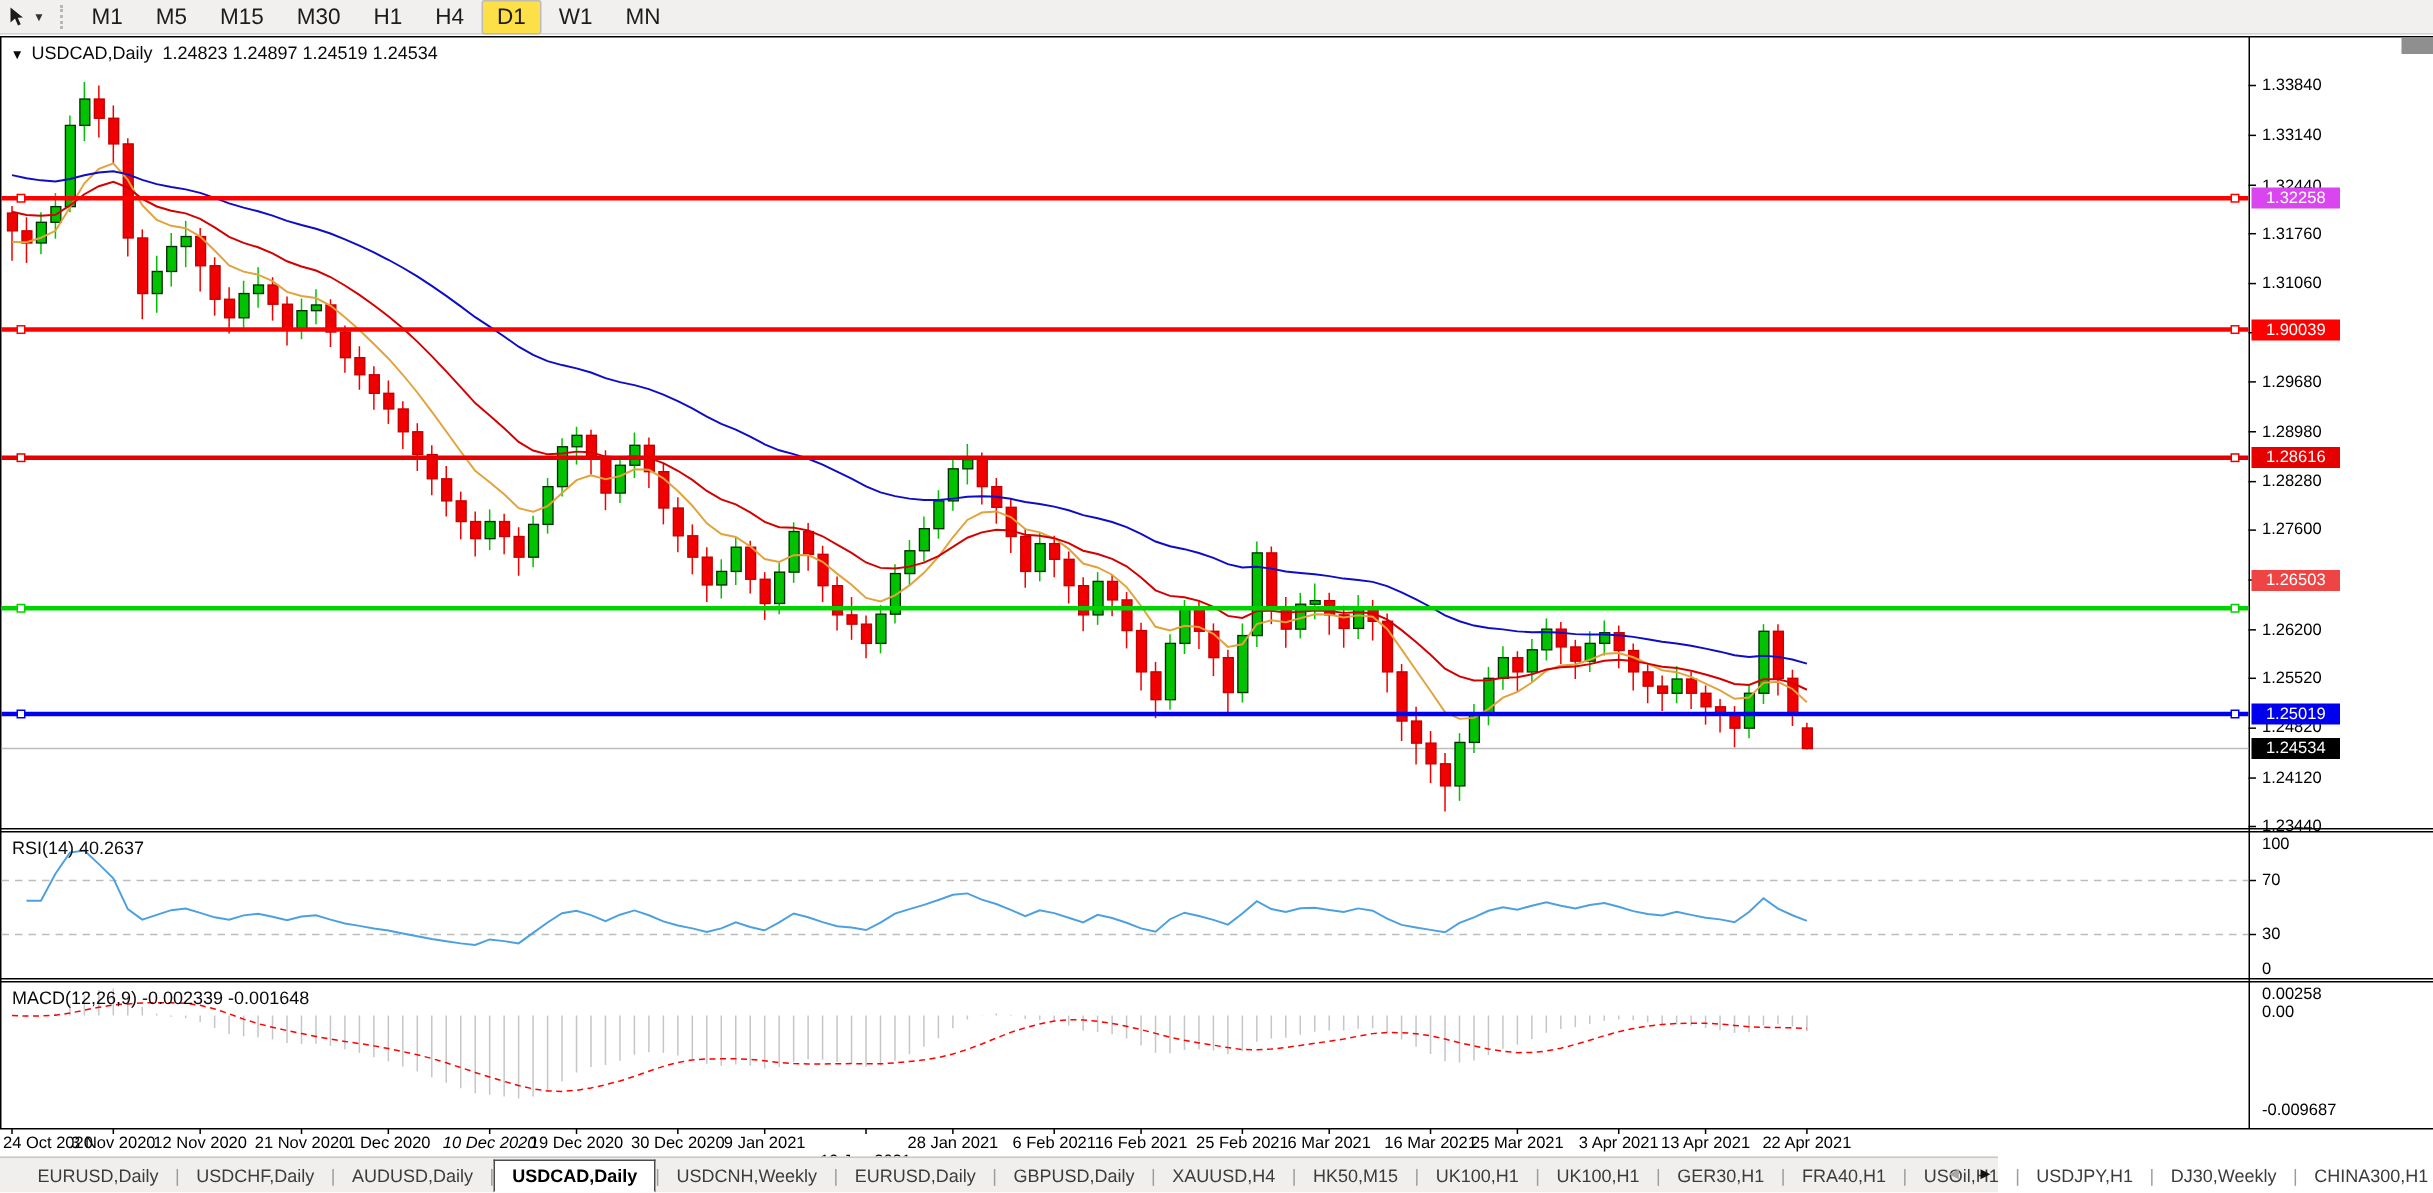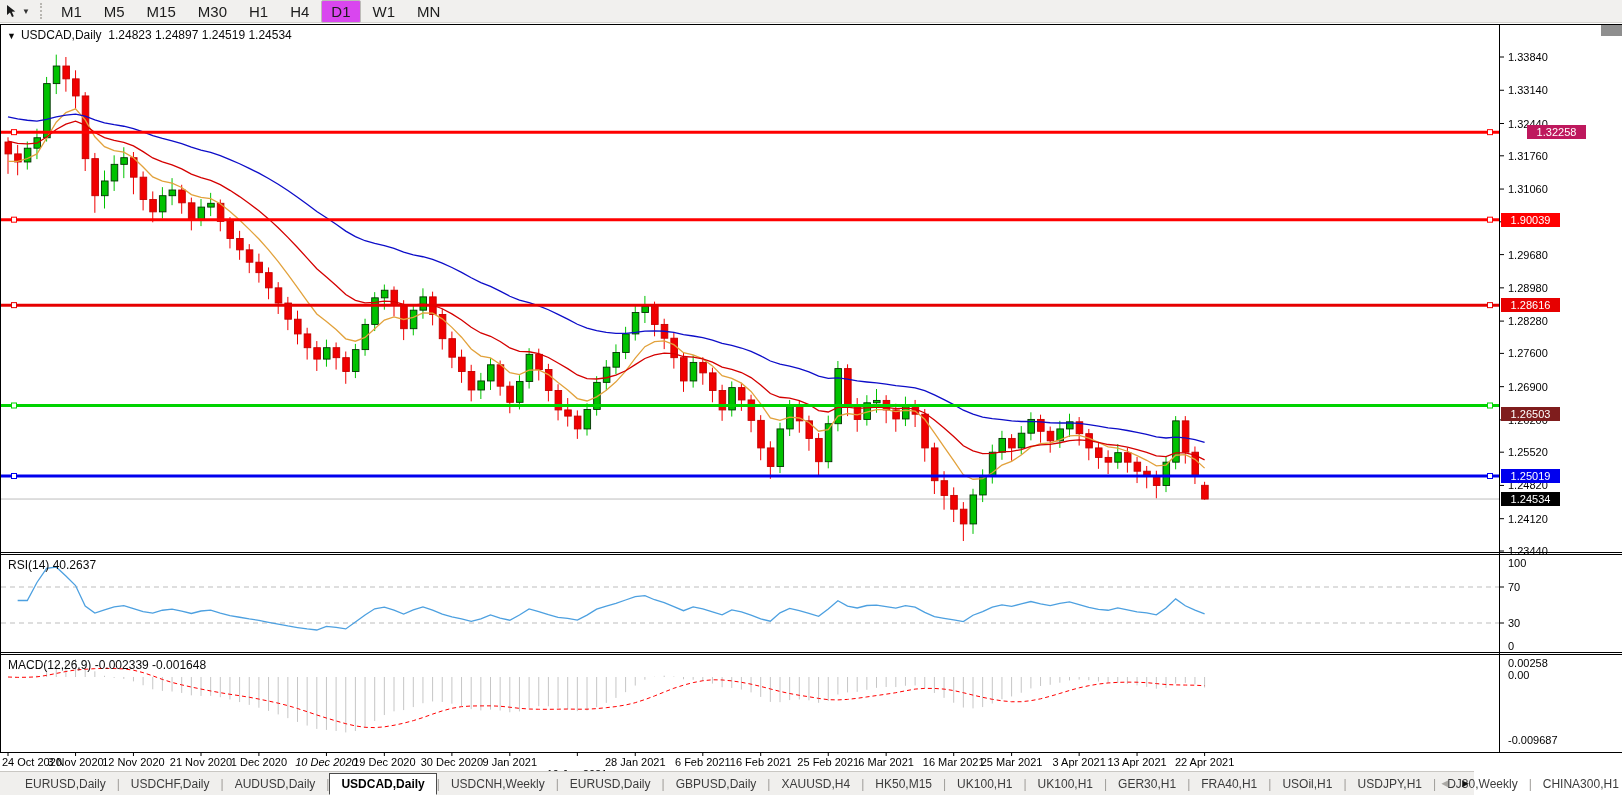--- a/index.html
+++ b/index.html
@@ -6,32 +6,32 @@
     font-family:"Liberation Sans",sans-serif;}
   .app{position:relative;width:1622px;height:795px;}
   
   .toolbar{position:absolute;top:0;left:0;width:1622px;height:23px;background:#f1f0ee;
     border-bottom:1px solid #d6d4d0;display:flex;align-items:center;box-sizing:border-box;}
   .tool-cursor{display:flex;align-items:center;margin-left:4px;}
   .caret{font-size:8px;color:#333;margin-left:3px;}
   .grip{height:16px;border-left:2px dotted #b9b7b2;margin:0 8px 0 10px;}
   .tf-btn{font-size:15px;color:#1c1c1c;padding:2px 9px;margin:0 1px;border:1px solid transparent;
     border-radius:2px;cursor:default;}
-  .tf-btn.active{background:#d946ef;border:1px solid #bdbbb7;}
+  .tf-btn.active{background:#fde047;border:1px solid #bdbbb7;}
   .chart-title{position:absolute;top:28px;left:7px;font-size:12px;color:#0a0a0a;}
   .chart-title .dd{font-size:9px;margin-right:5px;}
   .pane-label{position:absolute;font-size:12px;color:#0a0a0a;}
   .tick-label{position:absolute;left:1508px;font-size:11px;color:#000;}
   .badge{position:absolute;left:1501px;width:59px;height:14px;line-height:14px;font-size:11px;
     text-align:center;color:#fff;}
   .date-label{position:absolute;top:756px;font-size:11px;color:#000;transform:translateX(-50%);}
   .date-label.first{transform:none;}
   .shift-marker{position:absolute;left:1601px;top:25px;width:21px;height:11px;background:#8f8f8f;}
   
-  .tabbar{position:absolute;left:0;top:771px;width:1474px;height:24px;background:#f0efed;
+  .tabbar{position:absolute;left:0;top:771px;width:1332px;height:24px;background:#f0efed;
     border-top:1px solid #c9c7c3;display:flex;align-items:center;box-sizing:border-box;}
   .tab{font-size:12px;color:#3c3c3c;padding:3px 11px;white-space:nowrap;cursor:default;}
   .tab.active{background:#ffffff;border:1px solid #4a4a4a;border-bottom:1px solid #ffffff;
     font-weight:bold;color:#000;}
   .tab-sep{color:#9e9c98;font-size:12px;}
   .tab-arrows{position:absolute;right:3px;top:5px;font-size:11px;}
   .tab-arrows .left{color:#aaa8a4;margin-right:7px;}
   .tab-arrows .right{color:#111;}
 </style>
 </head>
@@ -540,24 +540,24 @@
       <div class="tick-label" style="top: 315.1px;">1.28280</div>
       <div class="tick-label" style="top: 347.4px;">1.27600</div>
       <div class="tick-label" style="top: 380.65px;">1.26900</div>
       <div class="tick-label" style="top: 413.9px;">1.26200</div>
       <div class="tick-label" style="top: 446.2px;">1.25520</div>
       <div class="tick-label" style="top: 479.45px;">1.24820</div>
       <div class="tick-label" style="top: 512.7px;">1.24120</div>
       <div class="tick-label" style="top: 545px;">1.23440</div>
     </div>
   <div id="levelBadges">
-      <div class="badge" style="top: 125.145px; background: #be185d; color: rgb(255, 255, 255); margin-left: 26px;">1.32258</div>
+      <div class="badge" style="top: 125.145px; background: #d946ef; color: rgb(255, 255, 255);">1.32258</div>
       <div class="badge" style="top: 212.688px; background: rgb(255, 0, 0); color: rgb(255, 255, 255);">1.90039</div>
       <div class="badge" style="top: 298.14px; background: rgb(230, 0, 0); color: rgb(255, 255, 255);">1.28616</div>
-      <div class="badge" style="top: 407px; background: #7f1d1d; color: rgb(255, 255, 255);">1.26503</div>
+      <div class="badge" style="top: 380px; background: #ef4444; color: rgb(255, 255, 255);">1.26503</div>
       <div class="badge" style="top: 468.998px; background: rgb(0, 0, 238); color: rgb(255, 255, 255);">1.25019</div>
       <div class="badge" style="top: 492.035px; background: rgb(0, 0, 0); color: rgb(255, 255, 255);">1.24534</div>
     </div>
   <div id="rsiAxis">
       <div class="tick-label" style="top: 557px;">100</div>
       <div class="tick-label" style="top: 581px;">70</div>
       <div class="tick-label" style="top: 617px;">30</div>
       <div class="tick-label" style="top: 640px;">0</div>
     </div>
   <div id="macdAxis">

